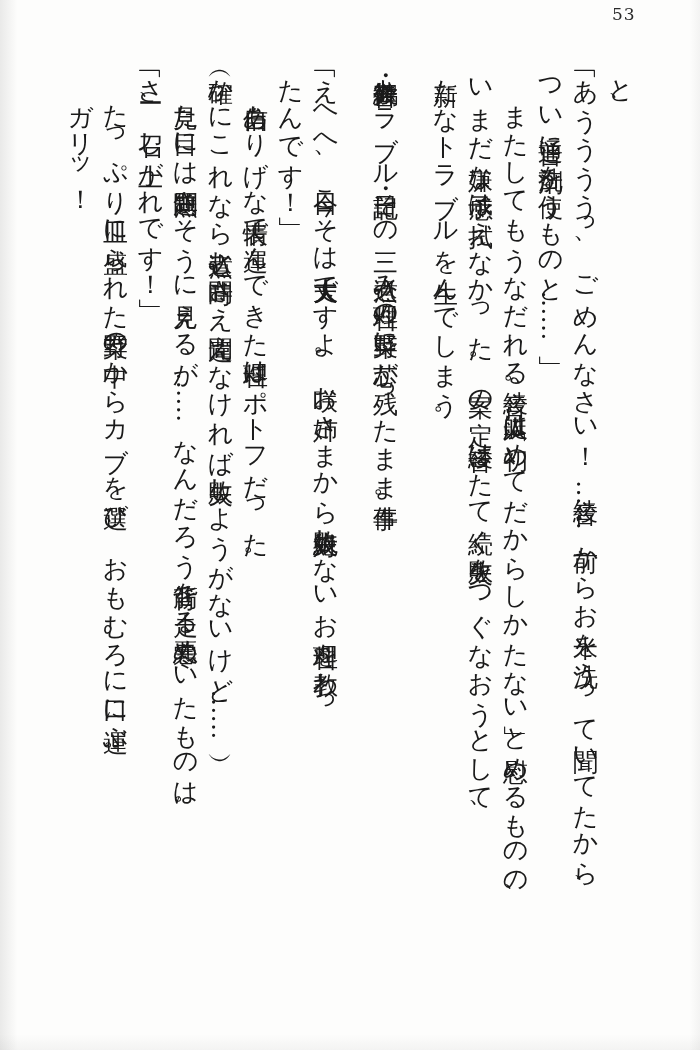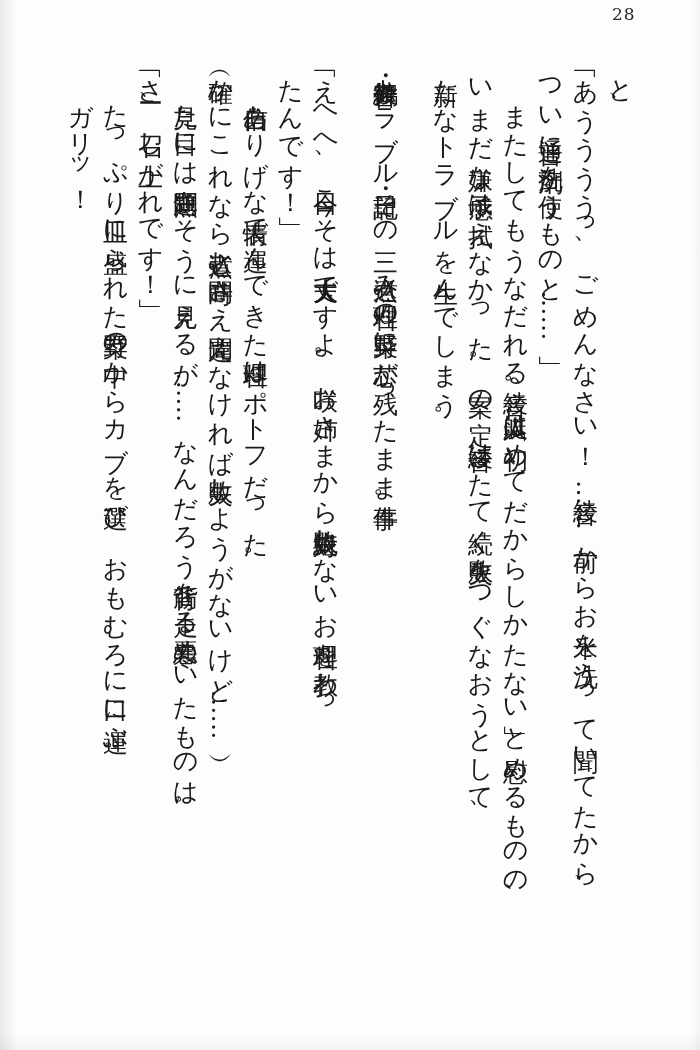--- a/index.html
+++ b/index.html
@@ -52,21 +52,21 @@
   .text-block p.blank {
     min-width: 25px;
     width: 25px;
   }
 </style>
 </head>
 <body>
 
 <div class="page-shading"></div>
 
-<div class="page-number">28</div>
+<div class="page-number">53</div>
 
 <div class="text-block">
   <p class="line">と、</p>
   <p class="line">「あううううっ、ごめんなさい！　綾音……前からお米を洗うって聞いてたから、</p>
   <p class="line">つい普通に洗剤を使うものと……」</p>
   <p class="line">　またしてもうなだれる綾音。艇人は「初めてだからしかたない」と慰めるものの、</p>
   <p class="line">いまだ嫌な予感は拭えなかった。案の定、綾音はたて続く失敗をつぐなおうとして、</p>
   <p class="line">新たなトラブルを生んでしまう。</p>
   <p class="line blank"></p>
   <p class="line">・舞鶴綾音トラブル日記・その三　煮込み料理の野菜に芯が残ったまま事件。</p>

